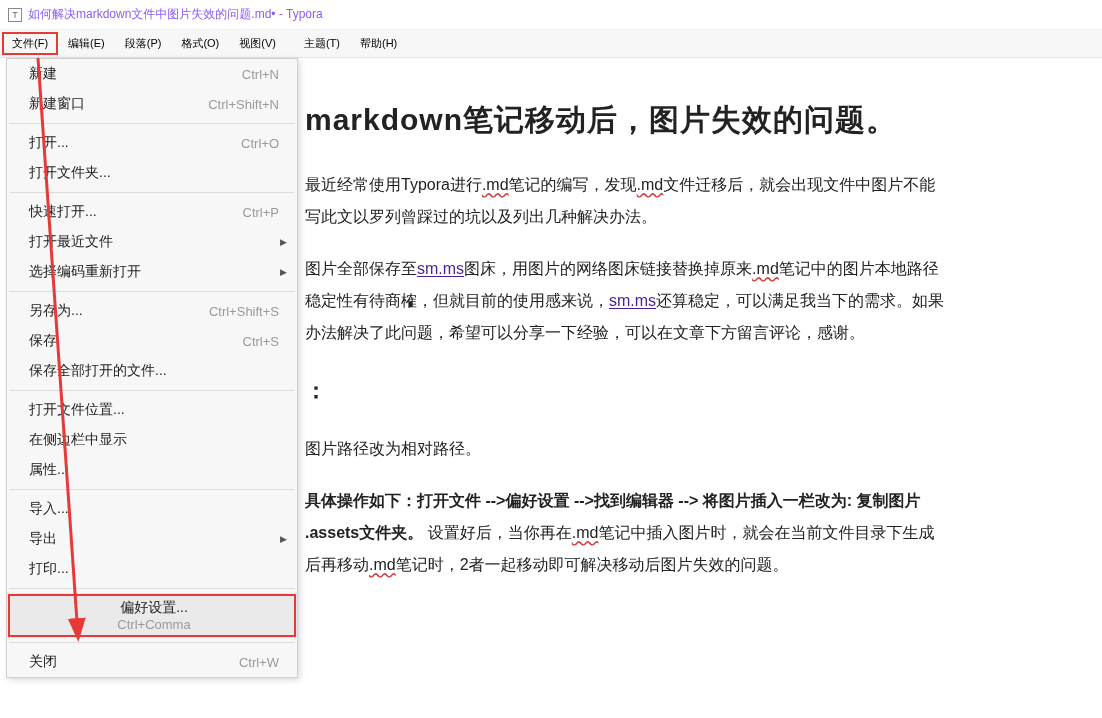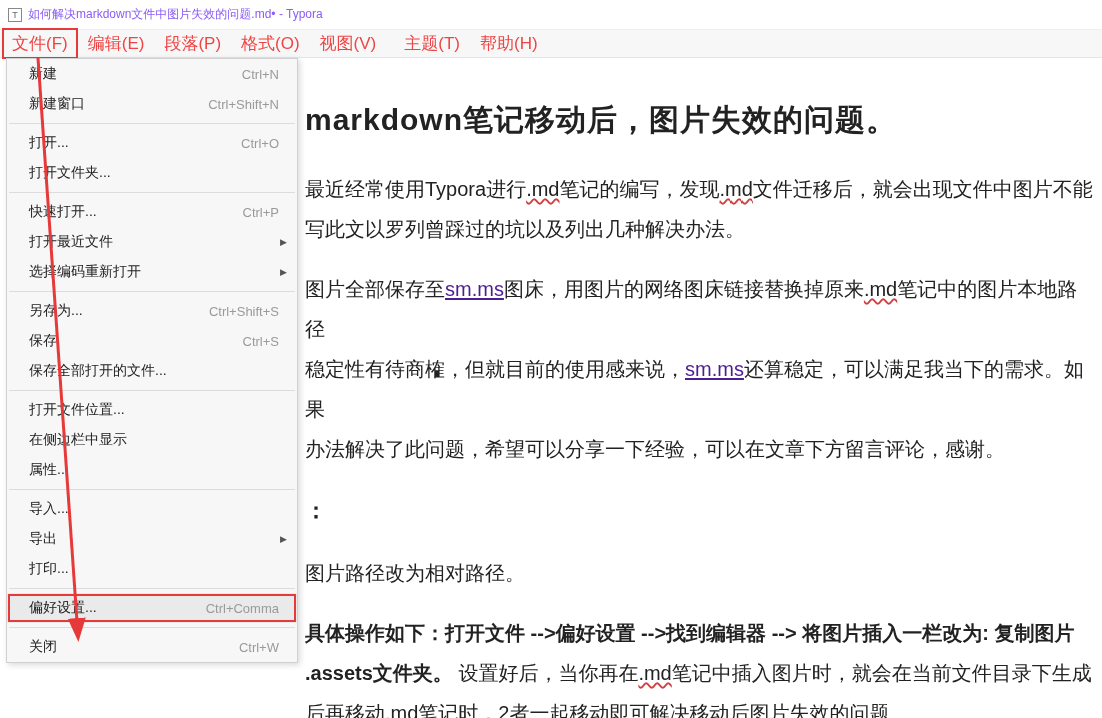--- a/index.html
+++ b/index.html
@@ -1,32 +1,32 @@
 <!DOCTYPE html>
 <html><head>
 <meta charset="utf-8">
 <style>
 * { box-sizing: border-box; margin: 0; padding: 0; }
 body { font-family: "Microsoft YaHei", "Segoe UI", Arial, sans-serif; font-size: 13px; background: #fff; width: 1102px; height: 718px; overflow: hidden; position: relative; }
 .titlebar { height: 30px; display: flex; align-items: center; padding: 0 8px; background: #fff; border-bottom: 1px solid #f0f0f0; }
 .title-icon { width: 14px; height: 14px; border: 1px solid #888; margin-right: 6px; display: flex; align-items: center; justify-content: center; font-size: 9px; color: #666; }
 .titlebar-text { font-size: 12px; color: #8b5cf6; }
 .menubar { height: 28px; background: #f7f7f7; display: flex; align-items: center; padding: 0 2px; border-bottom: 1px solid #e5e5e5; }
-.menu-item { padding: 4px 10px; font-size: 17px; color: #ef4444; cursor: pointer; position: relative; }
+.menu-item { padding: 4px 10px; font-size: 11px; color: #000000; cursor: pointer; position: relative; }
 .menu-item.hl { border: 2px solid #e63939; padding: 2px 8px; }
 .dropdown { position: absolute; left: 6px; top: 58px; width: 292px; background: #f7f7f7; border: 1px solid #d0d0d0; box-shadow: 2px 2px 6px rgba(0,0,0,.15); z-index: 10; }
 .dd-item { display: flex; justify-content: space-between; align-items: center; padding: 6px 18px 6px 22px; font-size: 14px; color: #222; cursor: pointer; position: relative; }
-.dd-item.hover { background: #eaeaea; }
+.dd-item.hover { background: #eaeaea; flex-direction: column; }
 .dd-item.hl { outline: 2px solid #e63939; outline-offset: -3px; }
 .dd-sep { height: 1px; background: #dcdcdc; margin: 4px 2px; }
 .dd-shortcut { color: #9a9a9a; font-size: 13px; }
 .dd-sub { color: #555; position: absolute; right: 10px; }
 .content { position: absolute; left: 305px; top: 100px; right: 0; padding-right: 8px; color: #222; }
 .heading { font-size: 30px; font-weight: 700; margin-bottom: 28px; letter-spacing: 1px; }
-.para { font-size: 20px; line-height: 2.0; margin-bottom: 20px; }
+.para { font-size: 16px; line-height: 2.0; margin-bottom: 20px; }
 .wavy { text-decoration: underline wavy #d04040; text-underline-offset: 2px; }
 .lk { color: #4c1d95; text-decoration: underline; }
 .bold { font-weight: 700; }
 .arrow-svg { position: absolute; left: 20px; top: 56px; z-index: 20; pointer-events: none; }
 </style>
 </head>
 <body>
 
 <div class="titlebar">
   <div class="title-icon">T</div>

